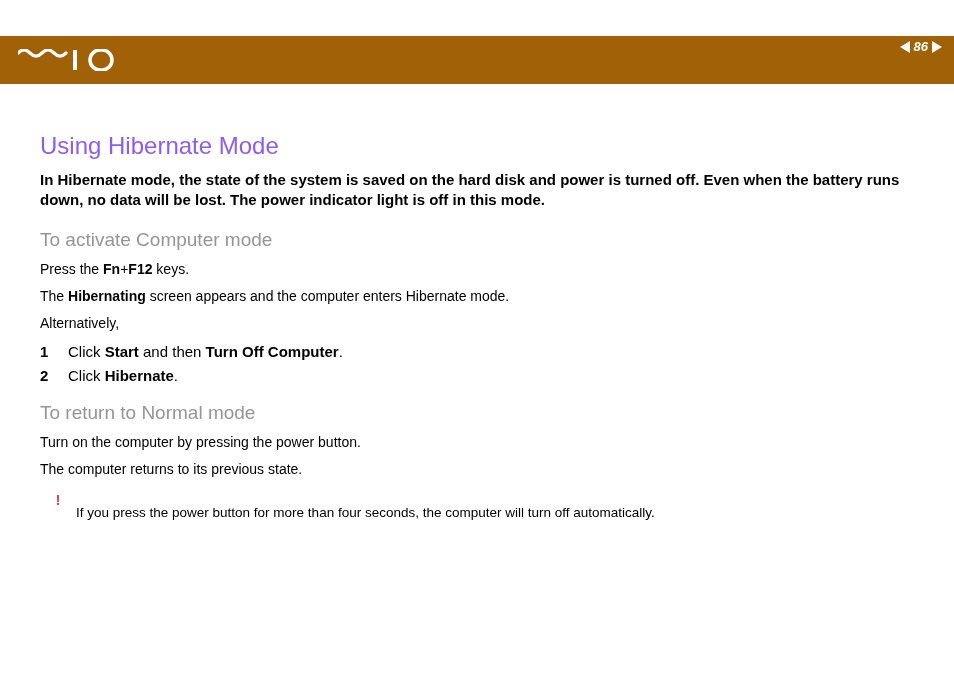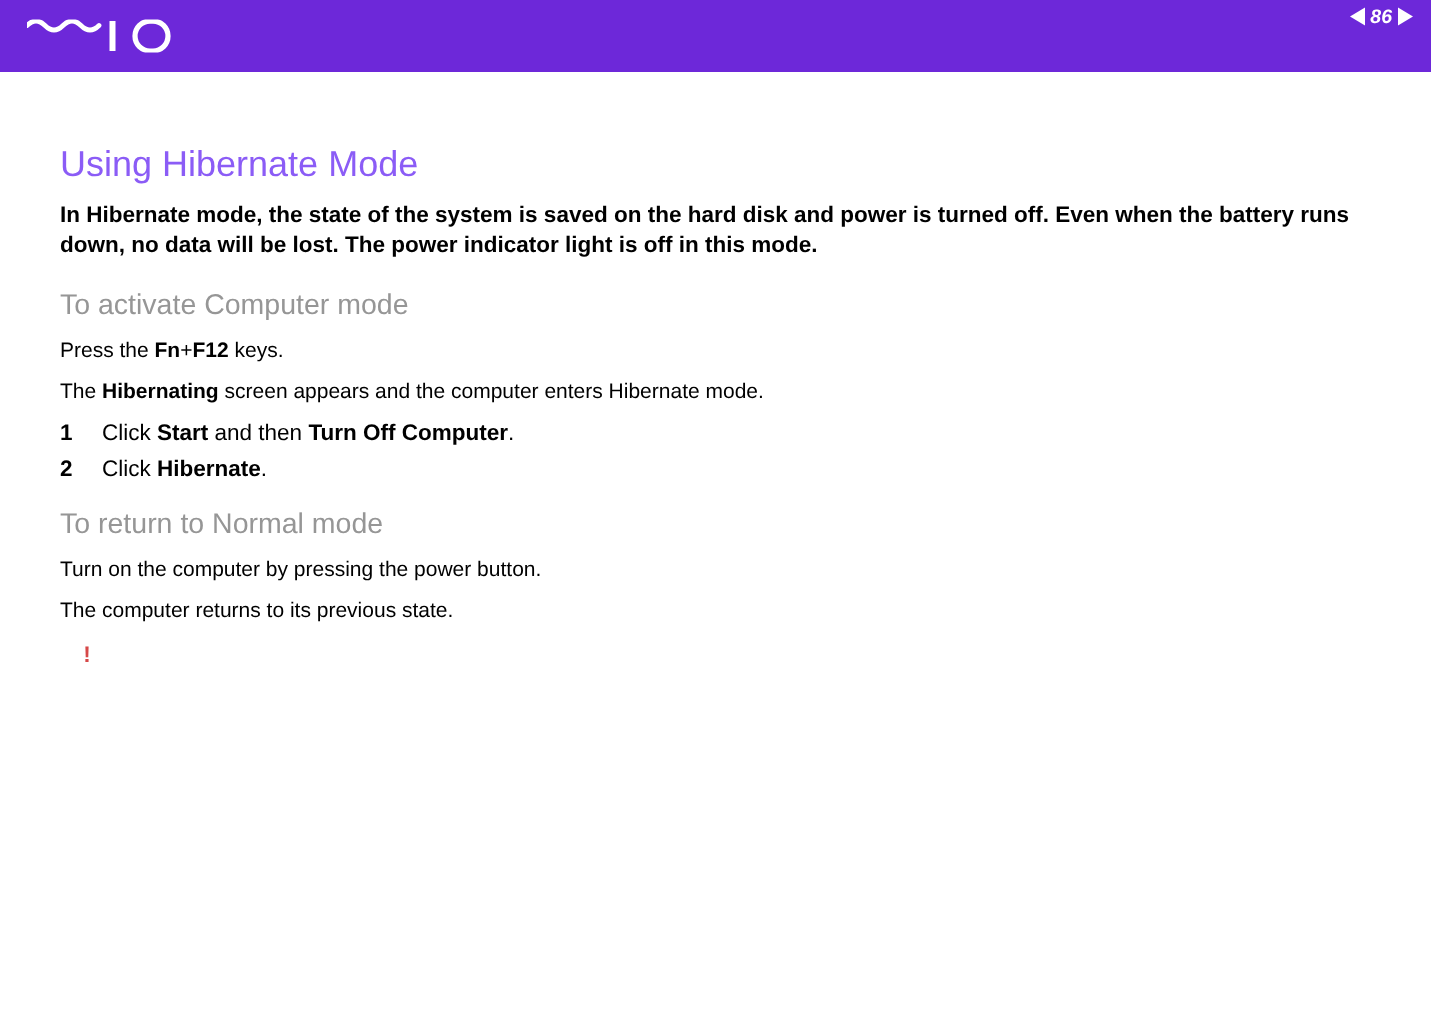--- a/index.html
+++ b/index.html
@@ -6,24 +6,25 @@
   body {
     width: 954px;
     height: 674px;
     background: #fff;
     font-family: Arial, Helvetica, sans-serif;
     color: #000;
     position: relative;
     overflow: hidden;
   }
   .header {
-    background: #6d28d9;
+    background: #a16207;
     color: #fff;
     height: 48px;
     position: relative;
+    margin-top: 36px;
   }
   .logo {
     position: absolute;
     left: 18px;
     top: 50%;
     transform: translateY(-50%);
     display: flex;
     align-items: center;
   }
   .logo svg { display: block; }
@@ -140,20 +141,21 @@
   <h1>Using Hibernate Mode</h1>
   <p class="intro">In Hibernate mode, the state of the system is saved on the hard disk and power is turned off. Even when the battery runs down, no data will be lost. The power indicator light is off in this mode.</p>
 
   <h2>To activate Computer mode</h2>
   <p class="line">
     <span>Press the </span><b>Fn</b><span>+</span><b>F12</b><span> keys.</span>
   </p>
   <p class="line">
     <span>The </span><b>Hibernating</b><span> screen appears and the computer enters Hibernate mode.</span>
   </p>
+  <p class="line">Alternatively,</p>
   <ol>
     <li>
       <span class="num">1</span>
       <span>
         <span>Click </span><b>Start</b><span> and then </span><b>Turn Off Computer</b><span>.</span>
       </span>
     </li>
     <li>
       <span class="num">2</span>
       <span>
@@ -161,14 +163,15 @@
       </span>
     </li>
   </ol>
 
   <h2>To return to Normal mode</h2>
   <p class="line">Turn on the computer by pressing the power button.</p>
   <p class="line">The computer returns to its previous state.</p>
 
   <div class="note">
     <div class="warn">!</div>
+    <div class="note-body">If you press the power button for more than four seconds, the computer will turn off automatically.</div>
   </div>
 </div>
 
 </body></html>

